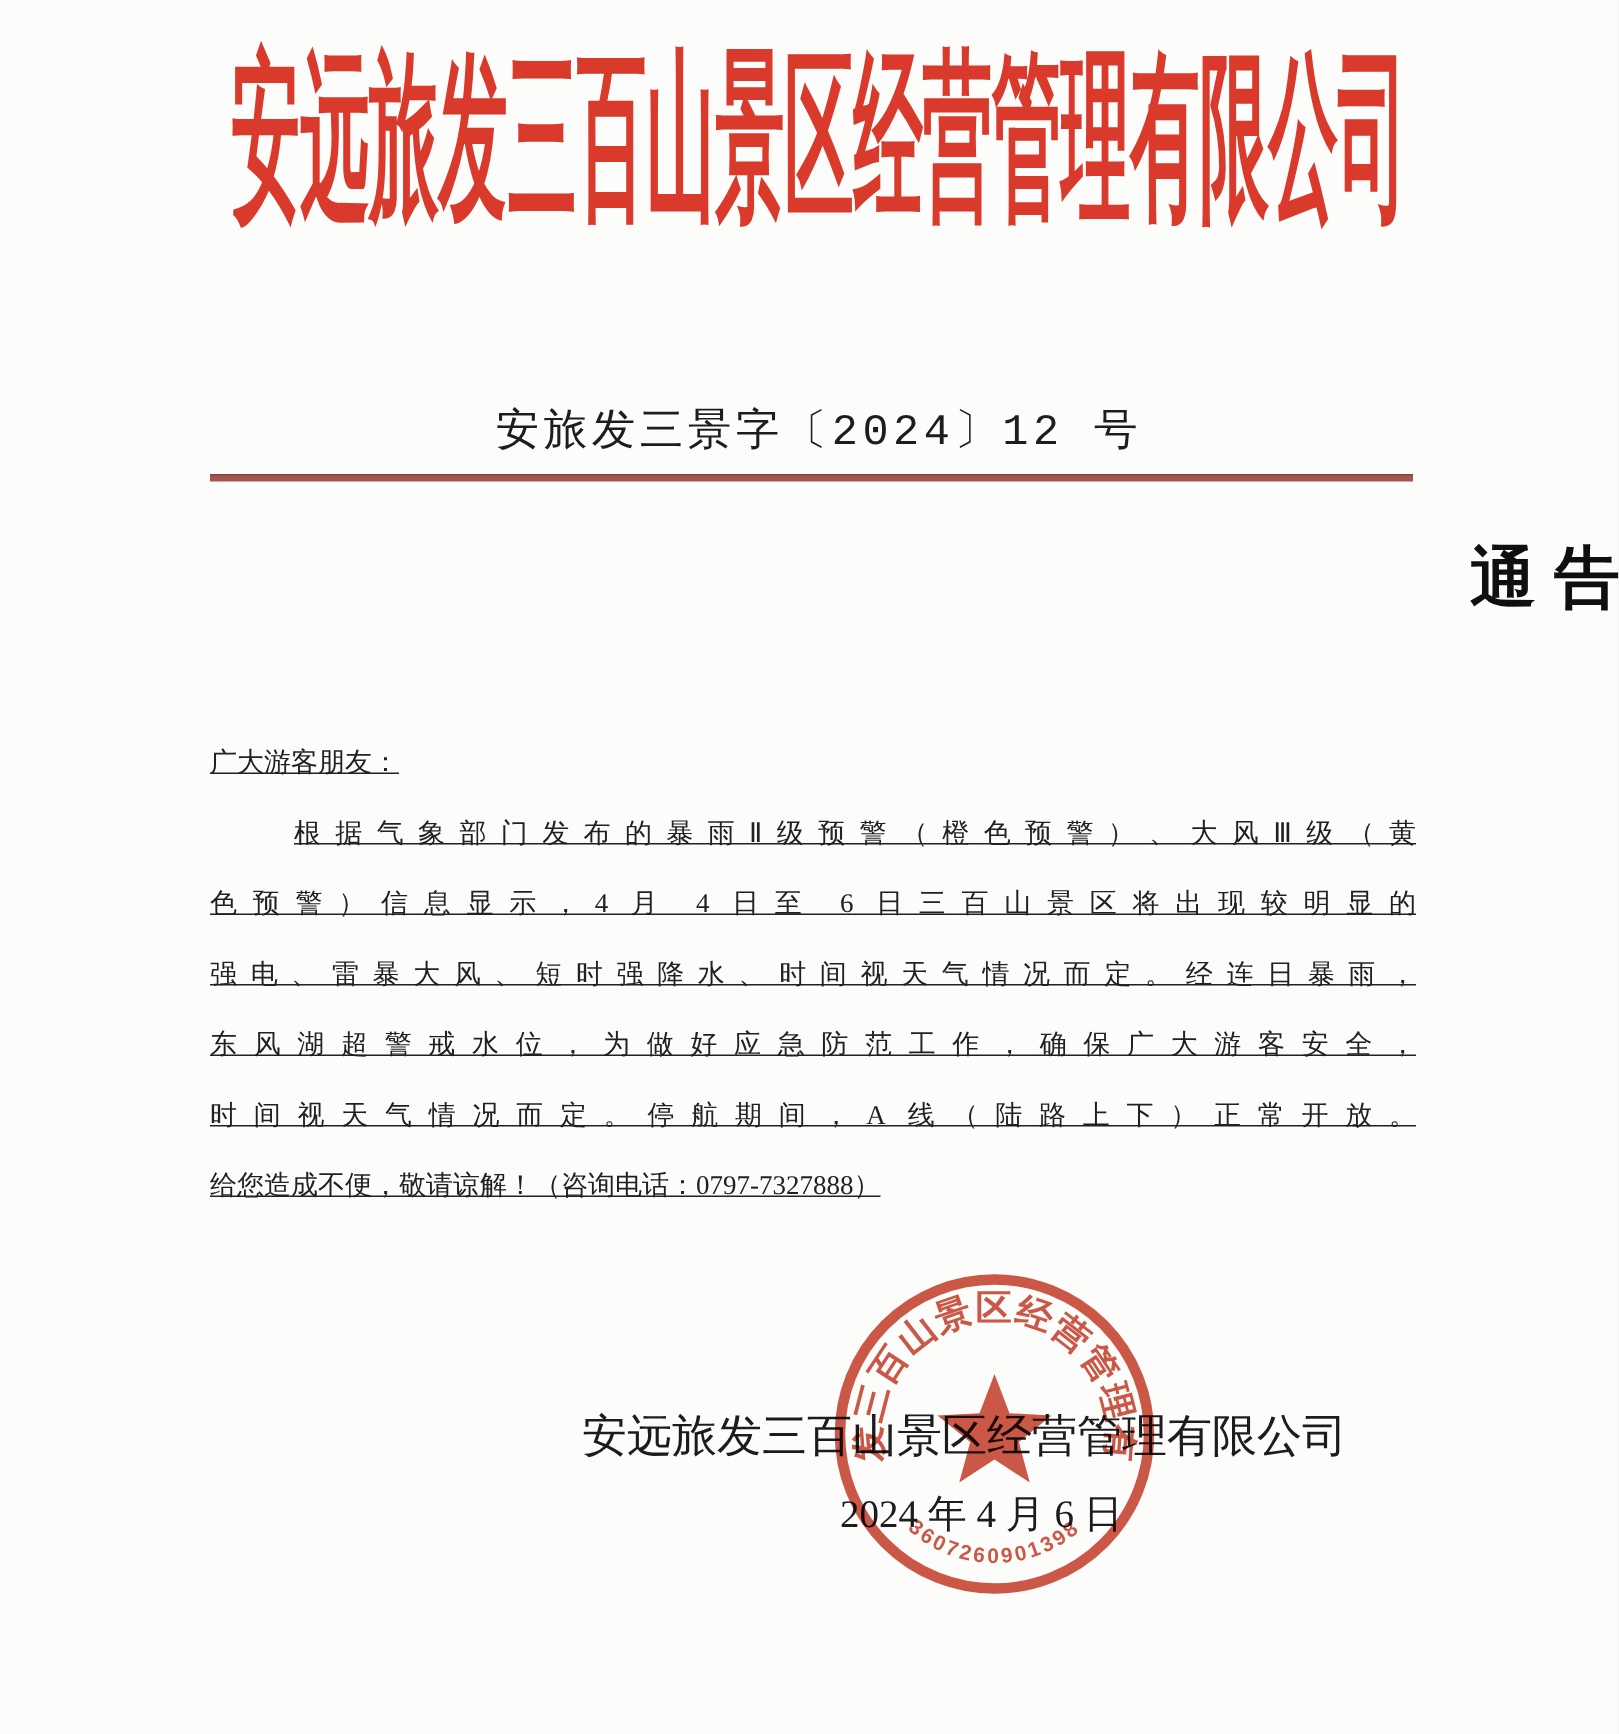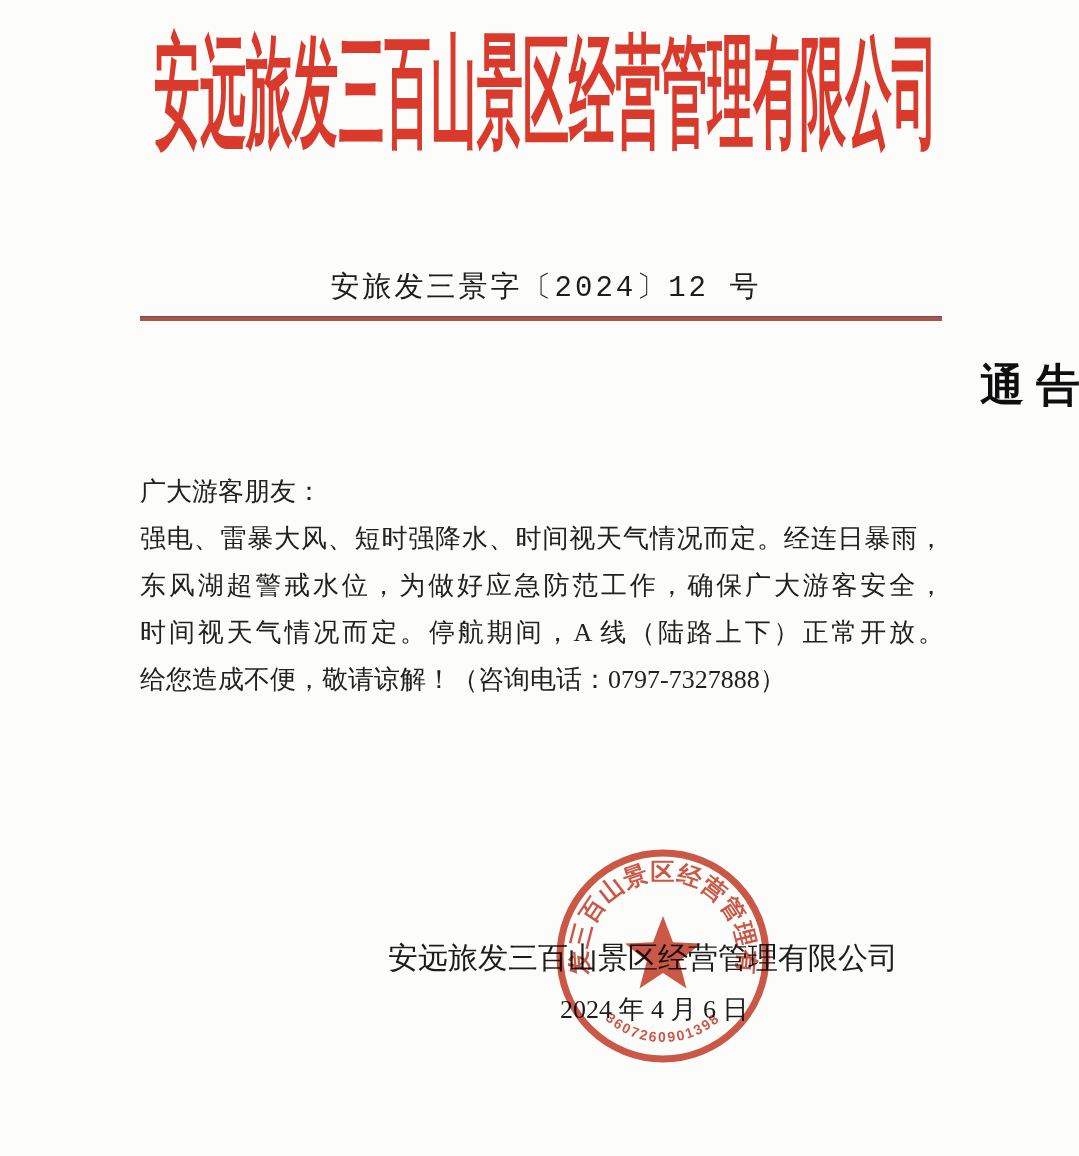--- a/index.html
+++ b/index.html
@@ -45,23 +45,24 @@
   }
   .title{
     position:absolute;top:360px;left:0;width:100%;
     text-align:right;
     font-size:44px;line-height:52px;
     font-weight:700;
     letter-spacing:12px;text-indent:12px;
     color:#0f0f0f;
   }
   .body{
-    position:absolute;top:468px;left:140px;width:804px;
-    font-size:26px;line-height:47px;
+    position:absolute;top:485px;left:140px;width:804px;
+    font-size:18px;line-height:47px;
     color:var(--ink);
+    text-decoration:underline;
   }
   .line{height:47px;overflow:visible;}
   .just{text-align:justify;text-align-last:justify;}
   .indent{text-indent:56px;}
   .signature{
     position:absolute;top:938px;left:388px;
     font-size:30px;line-height:40px;
     white-space:nowrap;
     color:#1c1c1c;
   }
@@ -90,20 +91,22 @@
   <div class="header">安远旅发三百山景区经营管理有限公司</div>
 
   <div class="docnum">安旅发三景字〔2024〕12 号</div>
 
   <div class="rule"></div>
 
   <div class="title">通告</div>
 
   <div class="body">
     <div class="line">广大游客朋友：</div>
+    <div class="line just indent">根据气象部门发布的暴雨Ⅱ级预警（橙色预警）、大风Ⅲ级（黄</div>
+    <div class="line just">色预警）信息显示，4 月 4 日至 6 日三百山景区将出现较明显的</div>
     <div class="line just">强电、雷暴大风、短时强降水、时间视天气情况而定。经连日暴雨，</div>
     <div class="line just">东风湖超警戒水位，为做好应急防范工作，确保广大游客安全，</div>
     <div class="line just">时间视天气情况而定。停航期间，A 线（陆路上下）正常开放。</div>
     <div class="line">给您造成不便，敬请谅解！（咨询电话：0797-7327888）</div>
   </div>
 
   <div class="signature">安远旅发三百山景区经营管理有限公司</div>
   <div class="date">2024 年 4 月 6 日</div>
 
   <svg class="seal" viewBox="0 0 236 236" aria-hidden="true">

